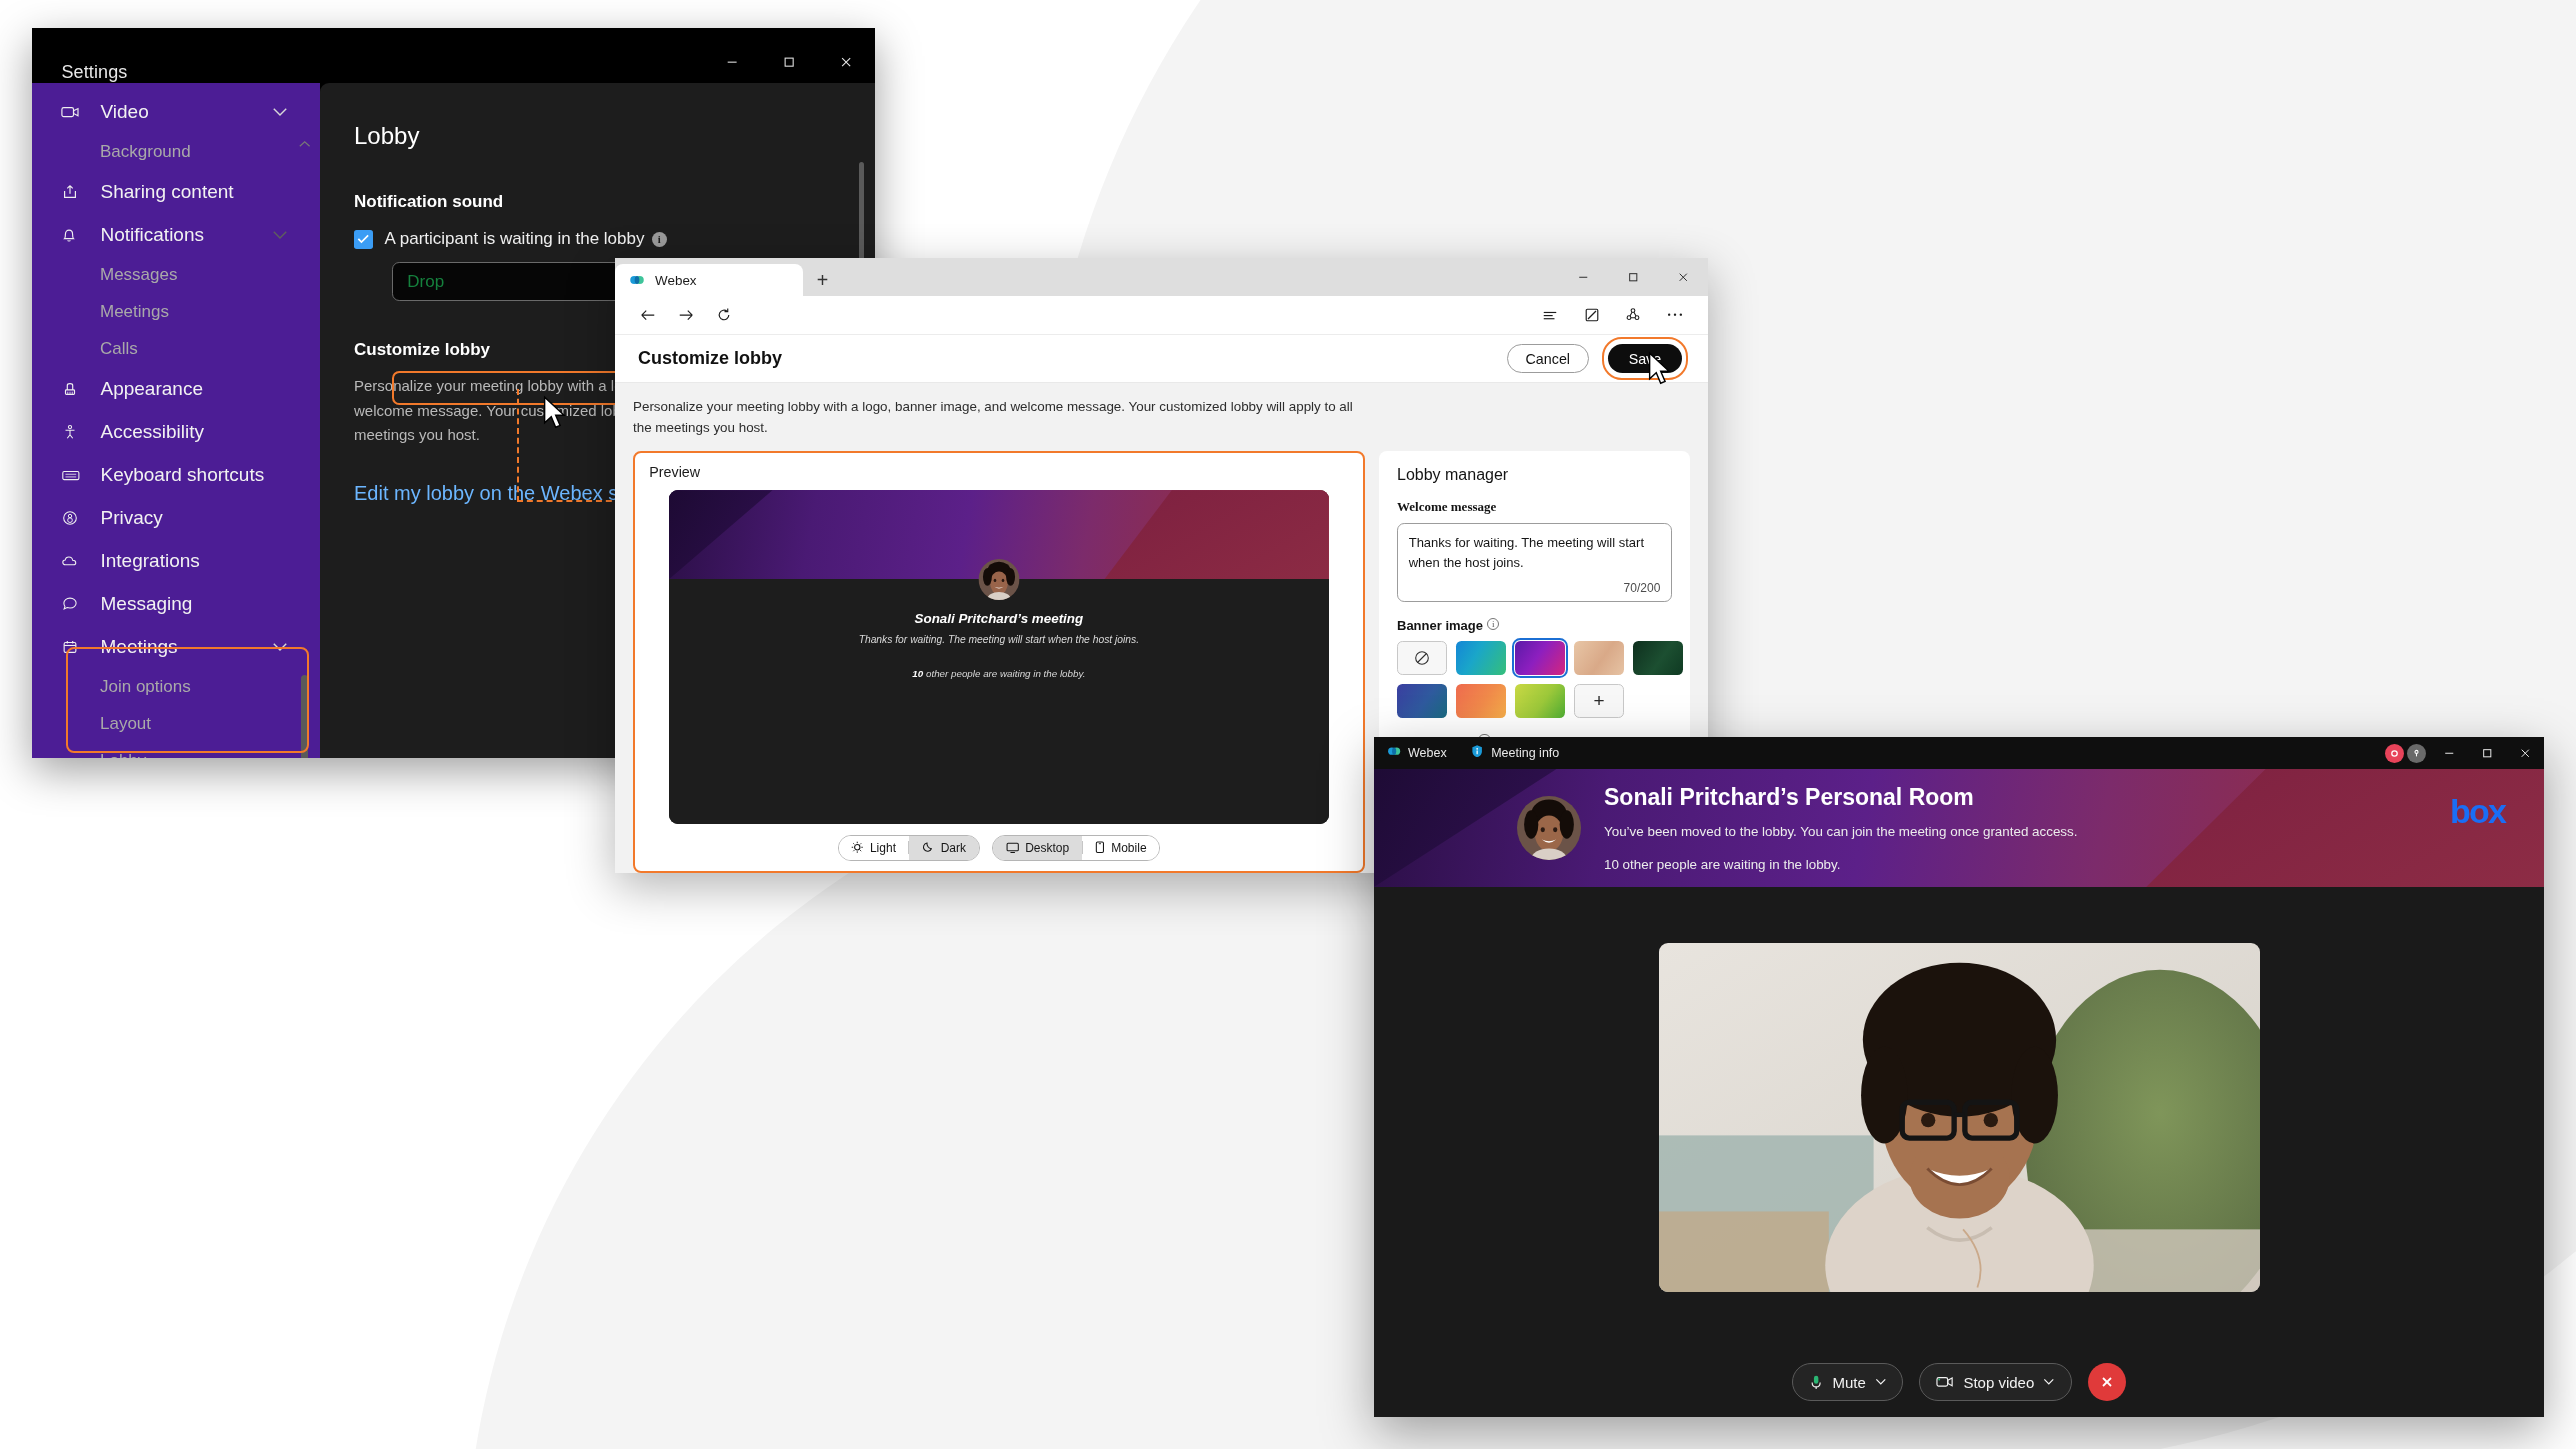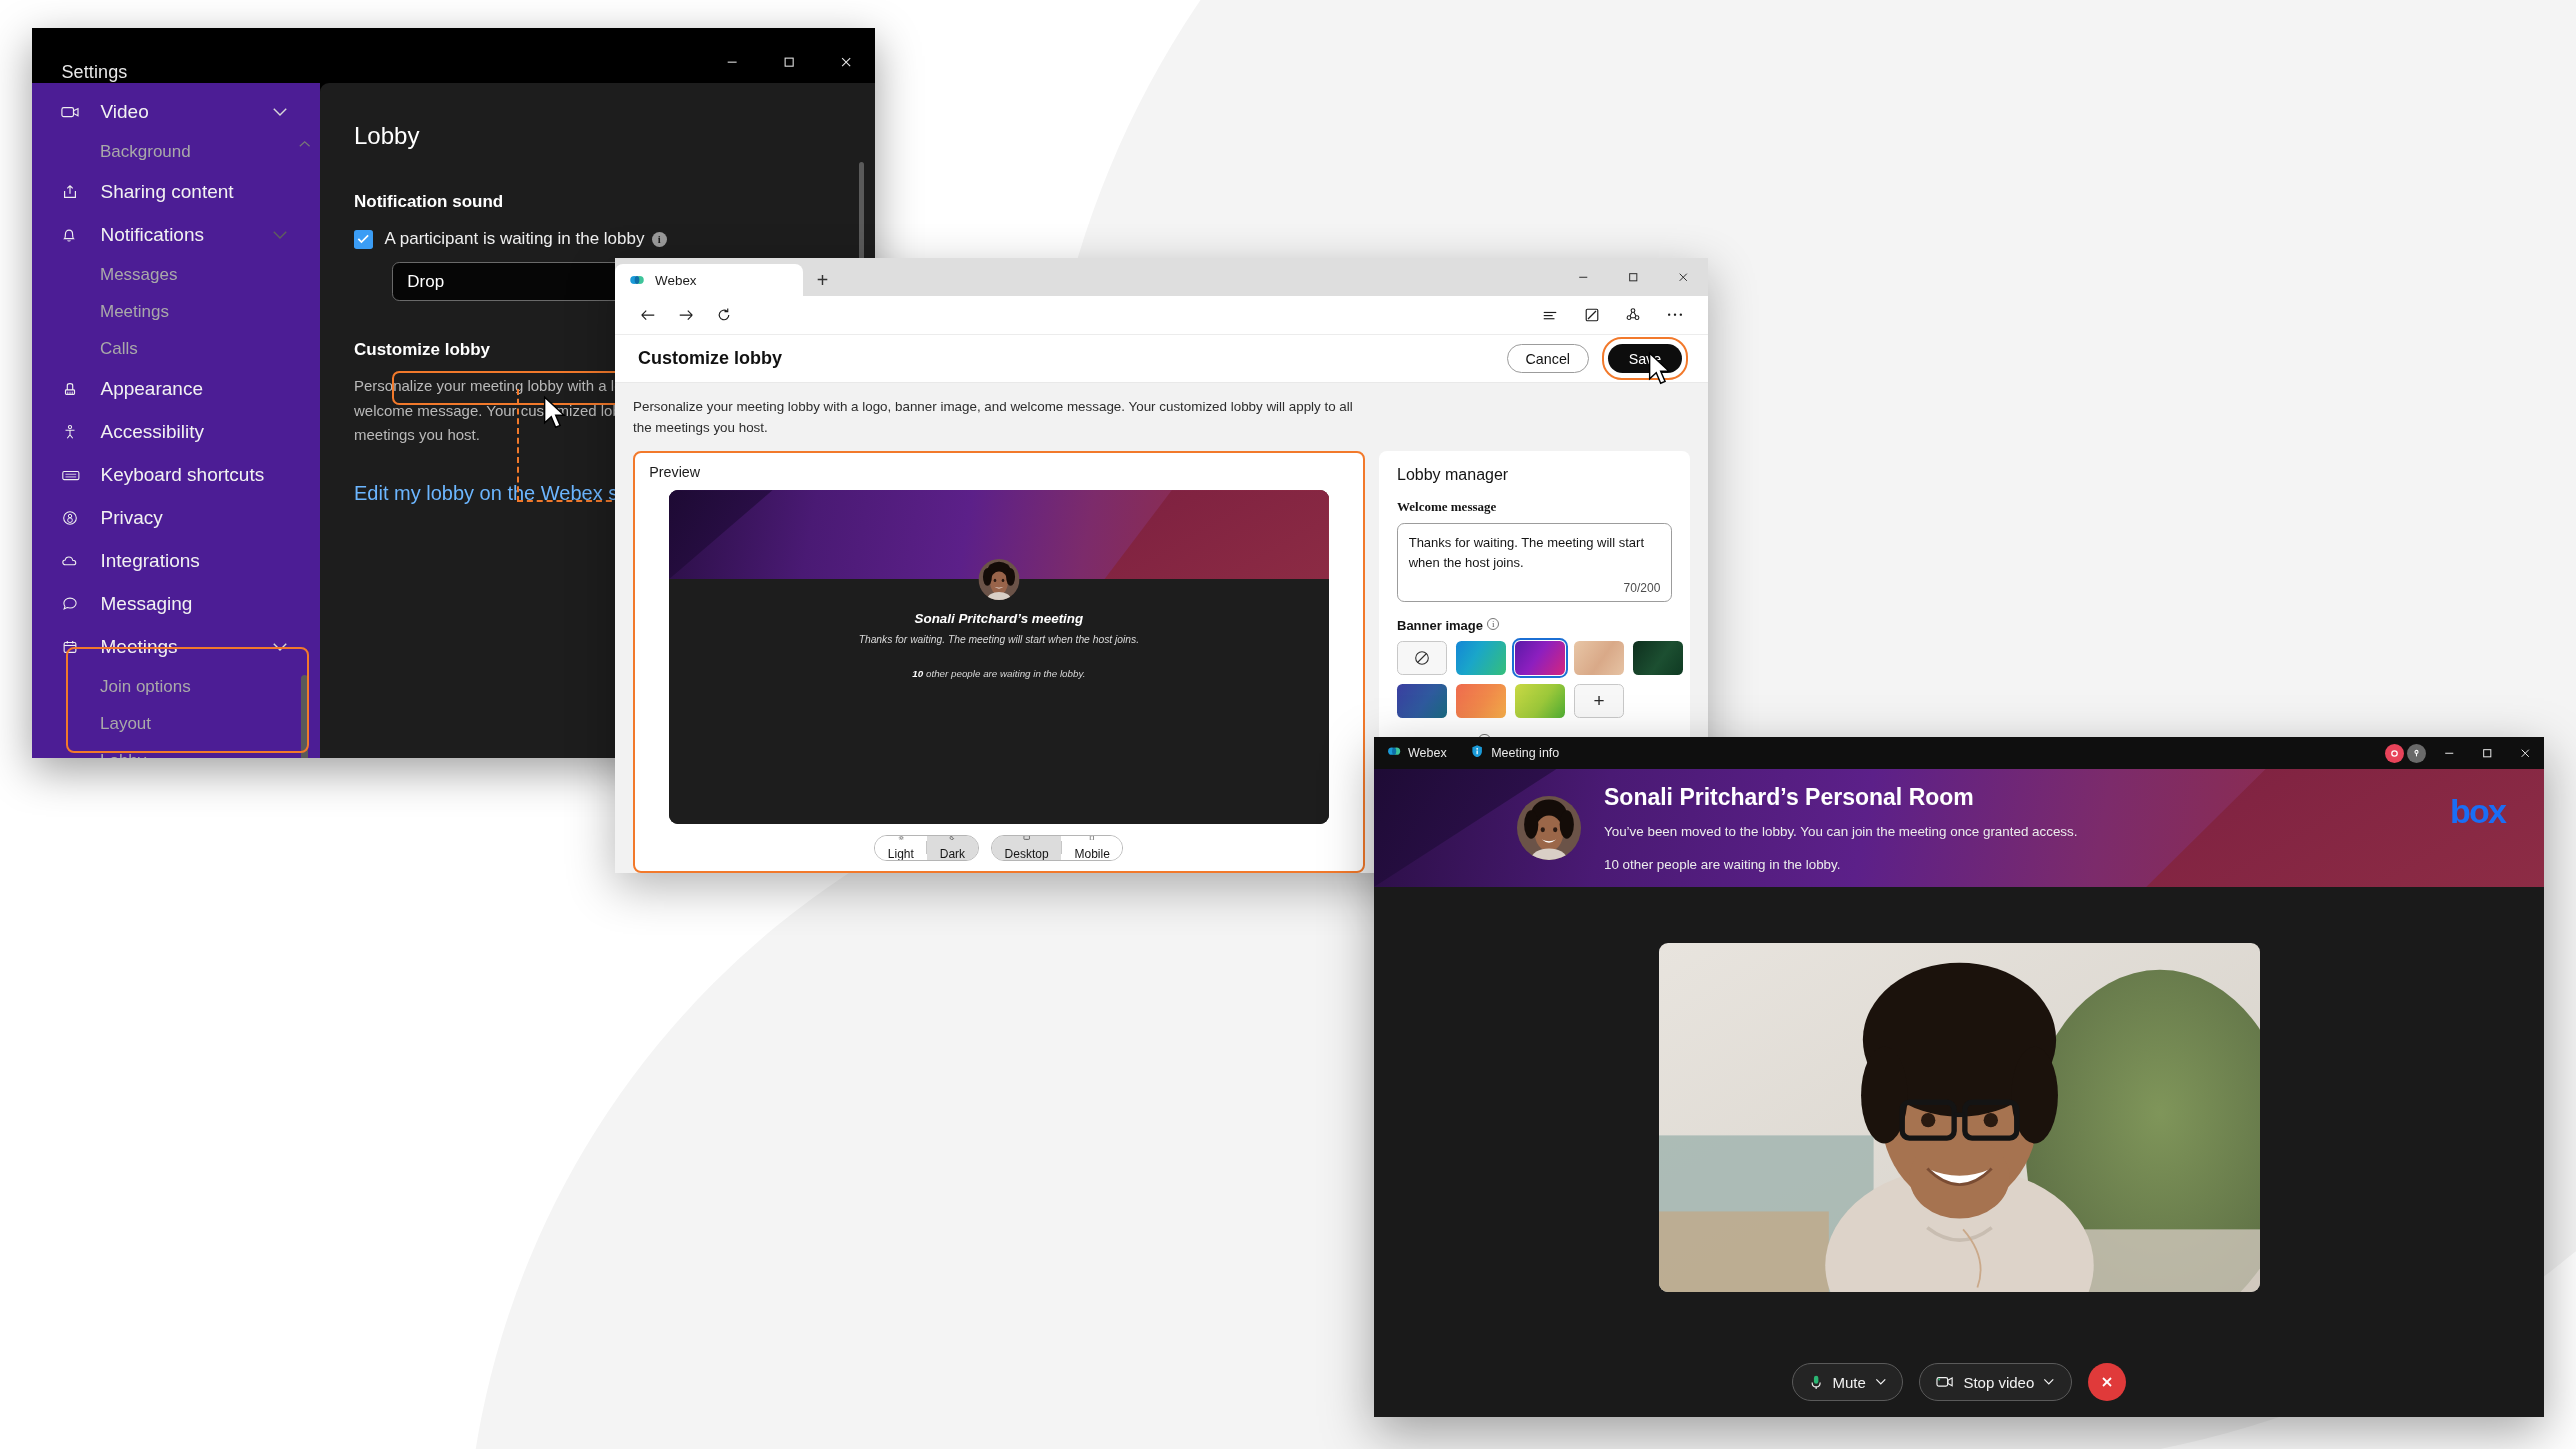--- a/index.html
+++ b/index.html
@@ -161,21 +161,21 @@
     font-family: "Liberation Serif", serif;
   }
   .sc-select {
     margin: 13.4px 0 0 38px;
     width: 416px; height: 39px;
     background: #060606;
     border: 0.9px solid #6a6a6a;
     border-radius: 7.2px;
     display: flex; align-items: center;
     padding: 0 14.3px;
-    color: #ffffff;
+    color: #15803d;
     font-size: 17px;
   }
   .sc-select .cv { margin-left: auto; color: #dcdcdc; display: flex; }
   .sc-p {
     color: #b9b9b9;
     font-size: 15px;
     line-height: 1.65;
     margin-top: 13.4px;
     max-width: 465px;
   }
@@ -389,21 +389,20 @@
     border: 0.9px solid #b5b5b5;
     border-radius: 13.4px;
     overflow: hidden;
     background: #fff;
   }
   .seg-btn {
     display: flex; align-items: center; gap: 6.3px;
     height: 26px; padding: 0 12.5px;
     font-size: 12px; color: #161616;
     background: #fff;
-    flex-direction: column;
   }
   .seg-btn.active { background: #dcdcdc; }
   .seg-div { width: 0.9px; height: 13.4px; background: #c6c6c6; }
 
   
   .lobby-panel {
     width: 311px;
     background: #fff;
     border-radius: 8px;
     padding: 15px 18px 0 18px;

